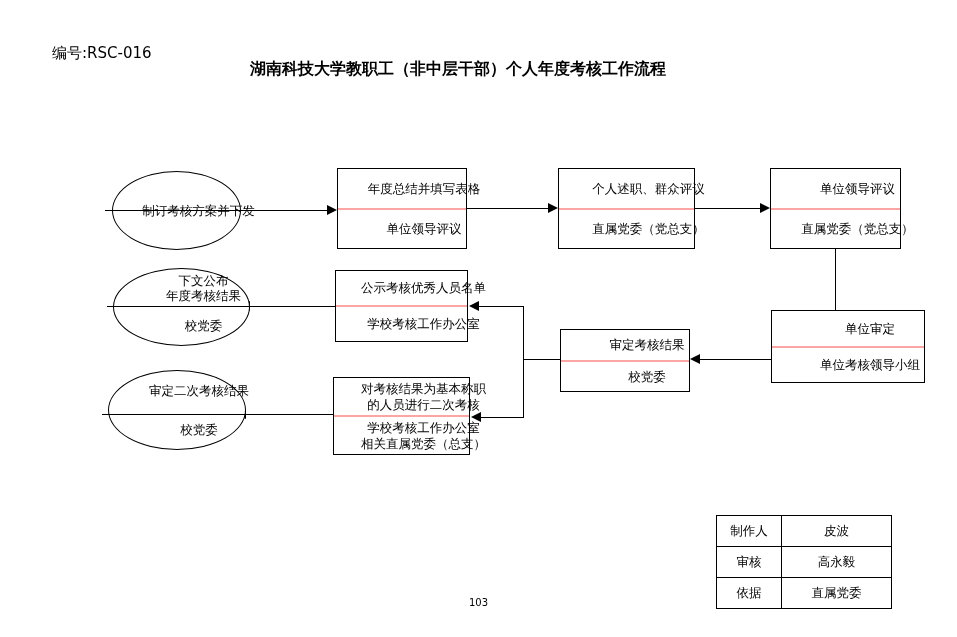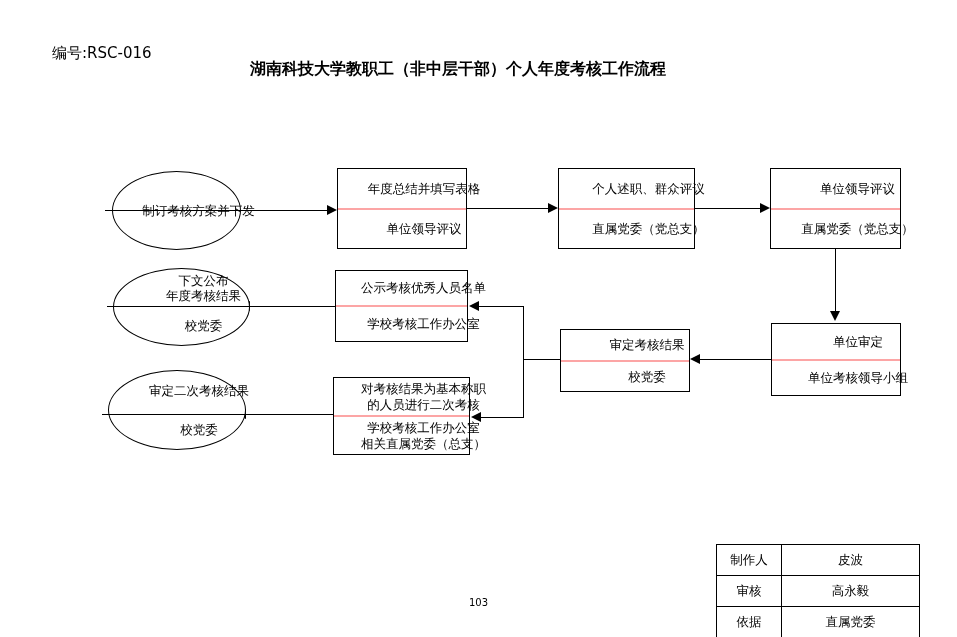--- a/index.html
+++ b/index.html
@@ -107,22 +107,22 @@
   .arrow.down {
     border-left: 5px solid transparent;
     border-right: 5px solid transparent;
     border-top: 10px solid #000000;
   }
 
   
   #sign-table {
     position: absolute;
     left: 716px;
-    top: 544px;
-    width: 204px;
+    top: 515px;
+    width: 176px;
     border-collapse: collapse;
     font-size: 12.5px;
   }
   #sign-table td {
     border: 1px solid #000000;
     height: 28px;
     text-align: center;
     vertical-align: middle;
     white-space: nowrap;
   }
@@ -185,21 +185,21 @@
       <span class="ln">单位领导评议</span>
     </div>
     <div class="sec bottom">
       <span class="ln">直属党委（党总支）</span>
     </div>
   </div>
 
   <div class="vline" style="left:835px; top:249px; height:63px;"></div>
   <div class="arrow down" style="left:830px; top:311px;"></div>
 
-  <div class="node" style="left:771px; top:323px; width:130px; height:73px;justify-content:center;">
+  <div class="node" style="left:771px; top:310px; width:154px; height:73px;justify-content:center;">
     <div class="sec top">
       <span class="ln">单位审定</span>
     </div>
     <div class="sec bottom">
       <span class="ln">单位考核领导小组</span>
     </div>
   </div>
 
   <div class="hline" style="left:700px; top:359px; width:71px;"></div>
   <div class="arrow left" style="left:690px; top:354px;"></div>

